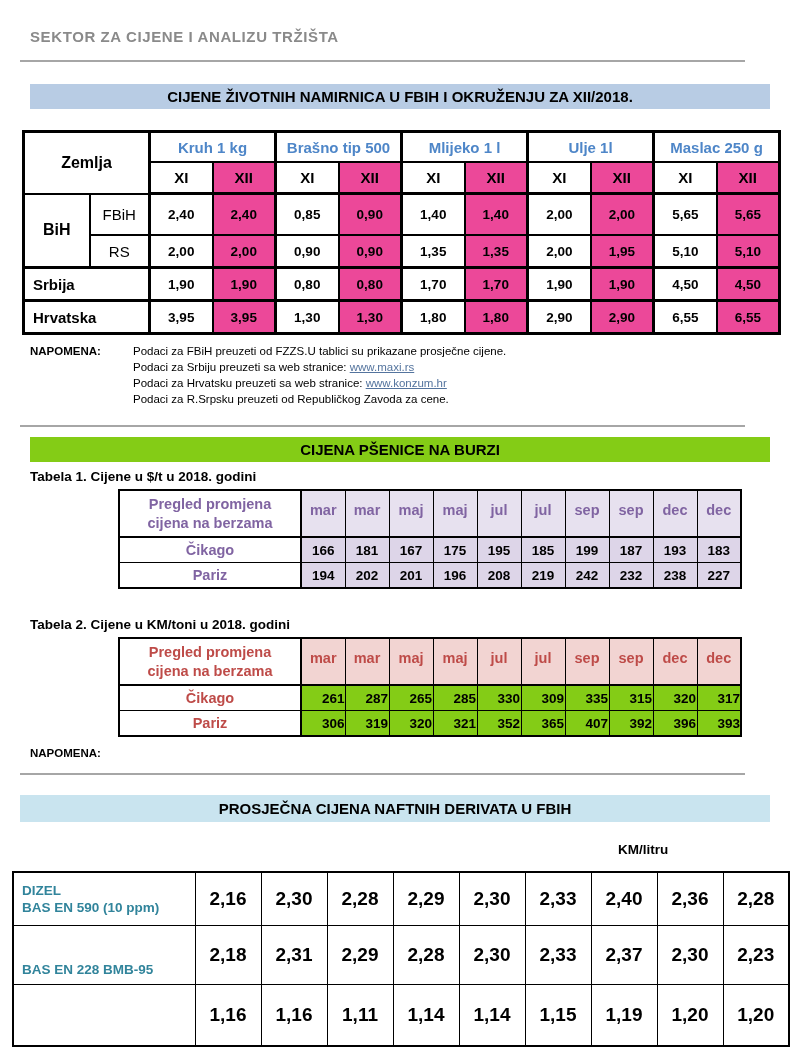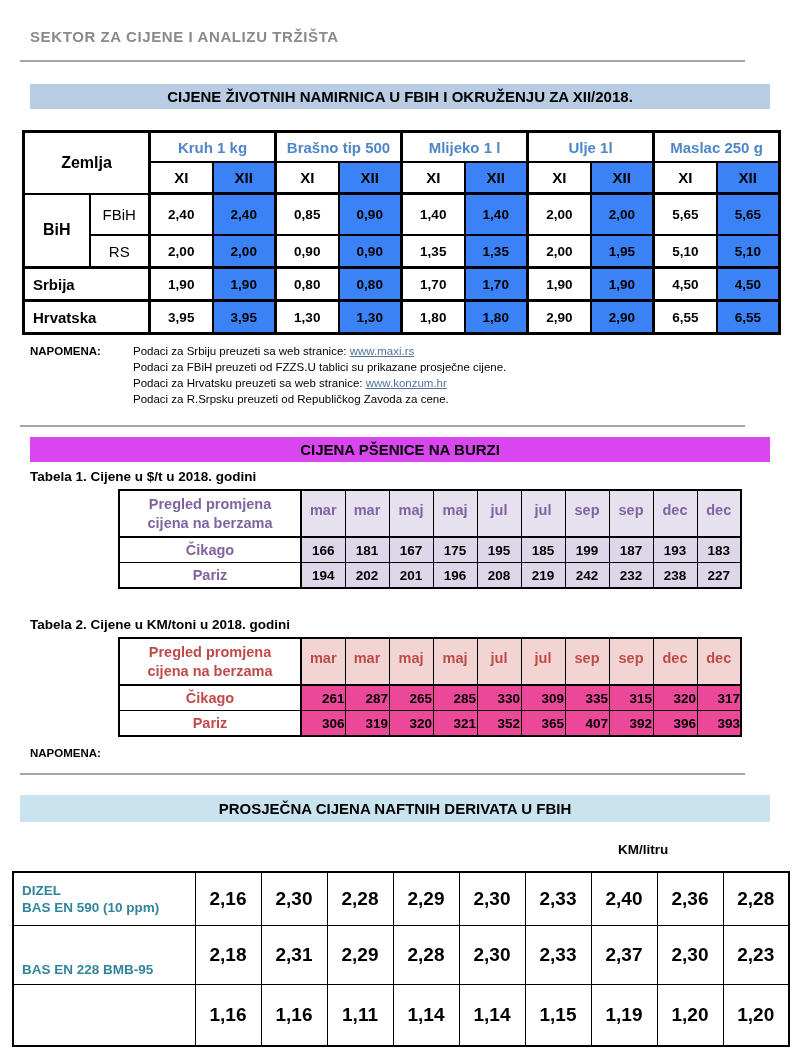--- a/index.html
+++ b/index.html
@@ -13,35 +13,35 @@
     margin:28px 0 0 30px; font-size:15px; font-weight:bold;
     color:#8a8a8a; letter-spacing:0.6px;
   }
   .rule { border:none; border-top:2px solid #a6a6a6; margin:0; }
   #rule1 { margin:15px 55px 0 20px; }
   #rule2 { margin:16px 55px 0 20px; }
   #rule3 { margin:14px 55px 0 20px; }
 
   .banner { font-weight:bold; font-size:15px; text-align:center; color:#000; }
   #banner-food   { background:#b8cce4; width:740px; margin:22px 0 0 30px; padding:4px 0; }
-  #banner-wheat  { background:#d946ef; width:740px; margin:10px 0 0 30px; padding:4px 0; }
+  #banner-wheat  { background:#84cc16; width:740px; margin:10px 0 0 30px; padding:4px 0; }
   #banner-fuel   { background:#c9e4ef; width:750px; margin:20px 0 0 20px; padding:5px 0; }
 
   
   #food-table {
     border-collapse:collapse; table-layout:fixed; width:757px;
     margin:21px 0 0 22px; border:3px solid #000;
   }
   #food-table td { border:2px solid #000; text-align:center; font-weight:bold; overflow:hidden; }
   #food-table .gs { border-left:3px solid #000; }
   #food-table tr.hdr-months td { border-bottom:3px solid #000; height:27px; font-size:15px; }
   #food-table tr.thick-top td { border-top:3px solid #000; }
   #food-table .corner { font-size:16px; }
   #food-table .prod { color:#4e86c8; font-size:15px; height:26px; }
-  #food-table .xii { background:#3b82f6; }
+  #food-table .xii { background:#ec4899; }
   #food-table .glabel { font-size:16px; }
   #food-table .slabel { font-weight:normal; font-size:15px; }
   #food-table .clabel { text-align:left; padding-left:8px; font-size:15px; }
   #food-table .val { font-size:13.5px; }
   #food-table tr.r-fbih td { height:37px; }
   #food-table tr.r-rs td, #food-table tr.r-srbija td, #food-table tr.r-hrvatska td { height:28px; }
 
   
   .note-block { display:flex; margin:10px 0 0 30px; font-size:11.5px; }
   .note-label { font-weight:bold; width:103px; flex:none; }
@@ -64,21 +64,21 @@
   .wheat-table tr.whdr-row td { border-bottom:2px solid #000; }
   .wheat-table .wmon { font-weight:bold; font-size:14.5px; vertical-align:bottom; padding-bottom:18px; }
   .wheat-table .wlabel { font-weight:bold; font-size:14.5px; border-right:2px solid #000; }
   .wheat-table .wval { font-weight:bold; font-size:13.5px; }
   .wheat-table tr.wdata td { height:22px; }
   .t-purple .whdr, .t-purple .wmon, .t-purple .wlabel { color:#8064a2; }
   .t-purple .wmon { background:#e7e1ef; }
   .t-purple .wval { background:#ddd5e8; }
   .t-red .whdr, .t-red .wmon, .t-red .wlabel { color:#be4b48; }
   .t-red .wmon { background:#f2d4d2; }
-  .t-red .wval { background:#ec4899;padding-left:20px; }
+  .t-red .wval { background:#84cc16;padding-left:20px; }
 
   
   .unit-label { margin:20px 0 0 618px; font-weight:bold; font-size:13.5px; }
   #fuel-table {
     border-collapse:collapse; table-layout:fixed; width:776px;
     margin:14px 0 0 12px; border:2px solid #000;
   }
   #fuel-table td { border:1px solid #000; overflow:hidden; }
   #fuel-table .fcorner { color:#31849b; font-weight:bold; font-size:13.5px; text-align:center; line-height:17px; }
   #fuel-table .fdate { color:#31849b; font-weight:bold; font-size:13.5px; text-align:center; vertical-align:bottom; padding-bottom:3px; }
@@ -186,22 +186,22 @@
         <td class="val xii">2,90</td>
         <td class="val gs">6,55</td>
         <td class="val xii">6,55</td>
       </tr>
 </tbody>
   </table>
 
 <div class="note-block">
   <div class="note-label">NAPOMENA:</div>
   <div class="note-lines">
+    <div><span>Podaci za FBiH preuzeti od FZZS.U tablici su prikazane prosječne cijene.</span></div>
     <div><span>Podaci za Srbiju preuzeti sa web stranice: </span><a class="note-link" href="#">www.maxi.rs</a></div>
-    <div><span>Podaci za FBiH preuzeti od FZZS.U tablici su prikazane prosječne cijene.</span></div>
     <div><span>Podaci za Hrvatsku preuzeti sa web stranice: </span><a class="note-link" href="#">www.konzum.hr</a></div>
     <div><span>Podaci za R.Srpsku preuzeti od Republičkog Zavoda za cene.</span></div>
   </div>
 </div>
 
 <hr class="rule" id="rule2">
 
 <div class="banner" id="banner-wheat">CIJENA PŠENICE NA BURZI</div>
 
 <div class="tab-caption" id="caption1">Tabela 1.  Cijene u $/t u 2018. godini</div>

